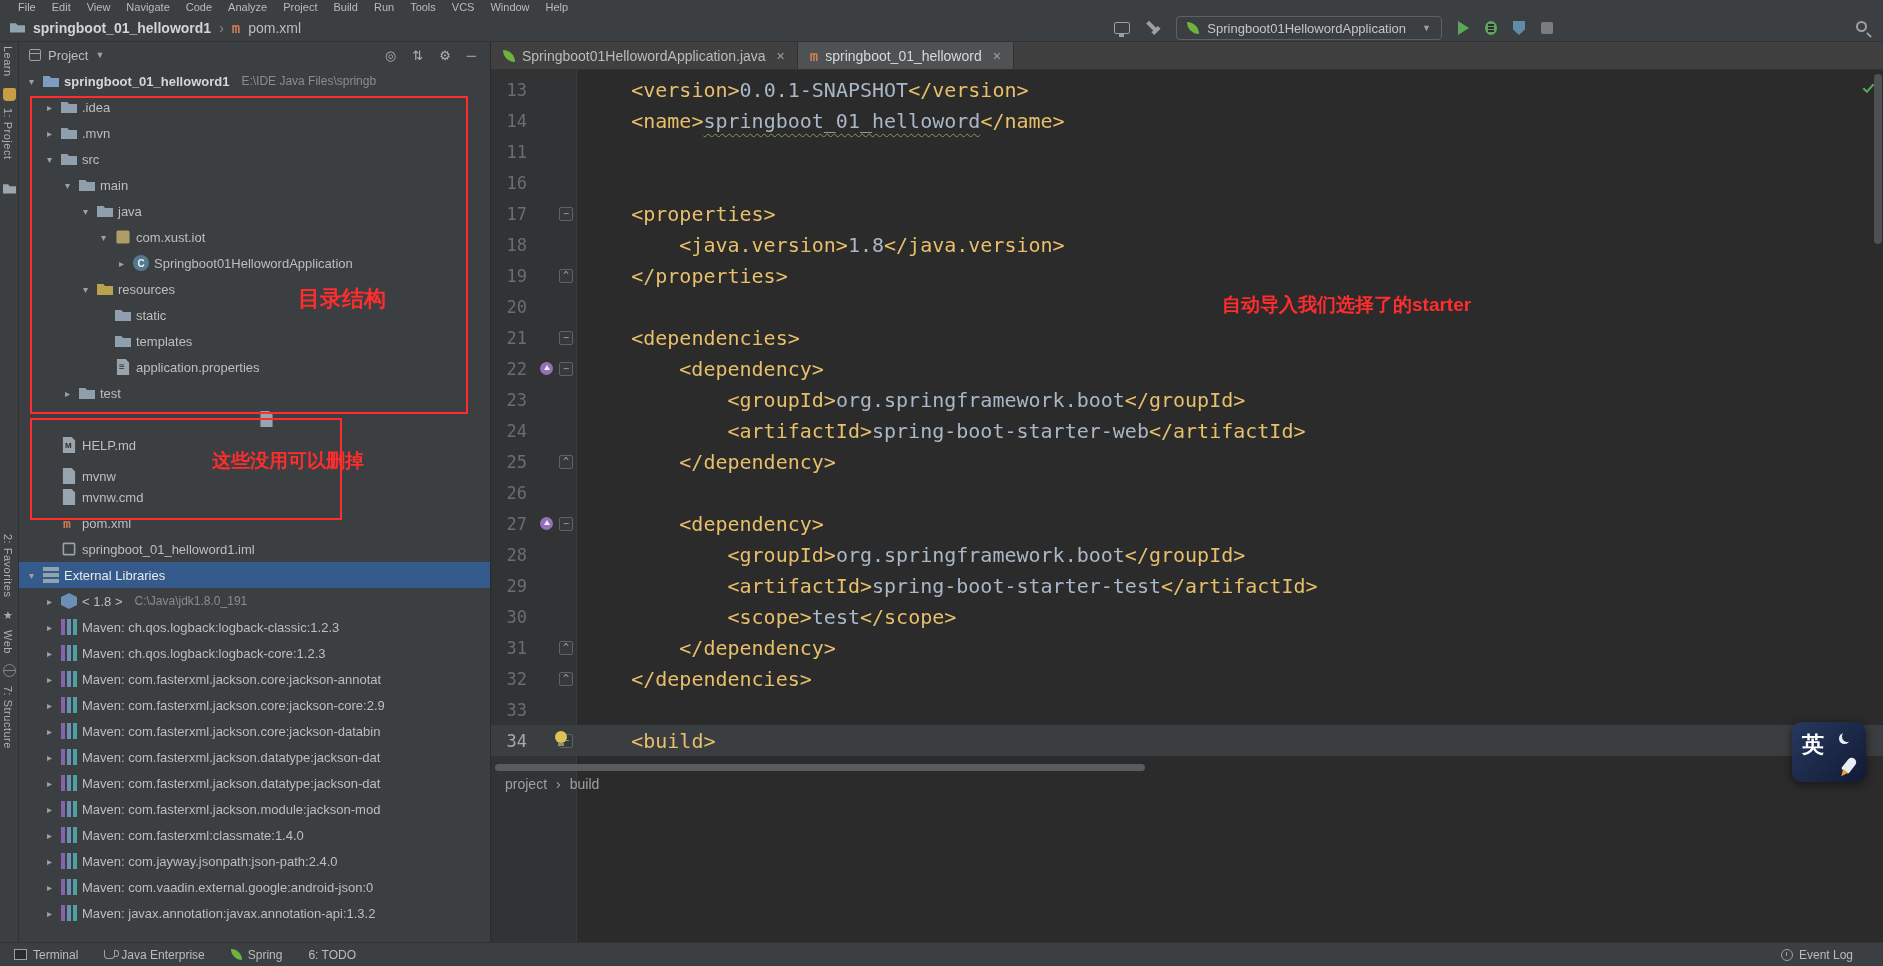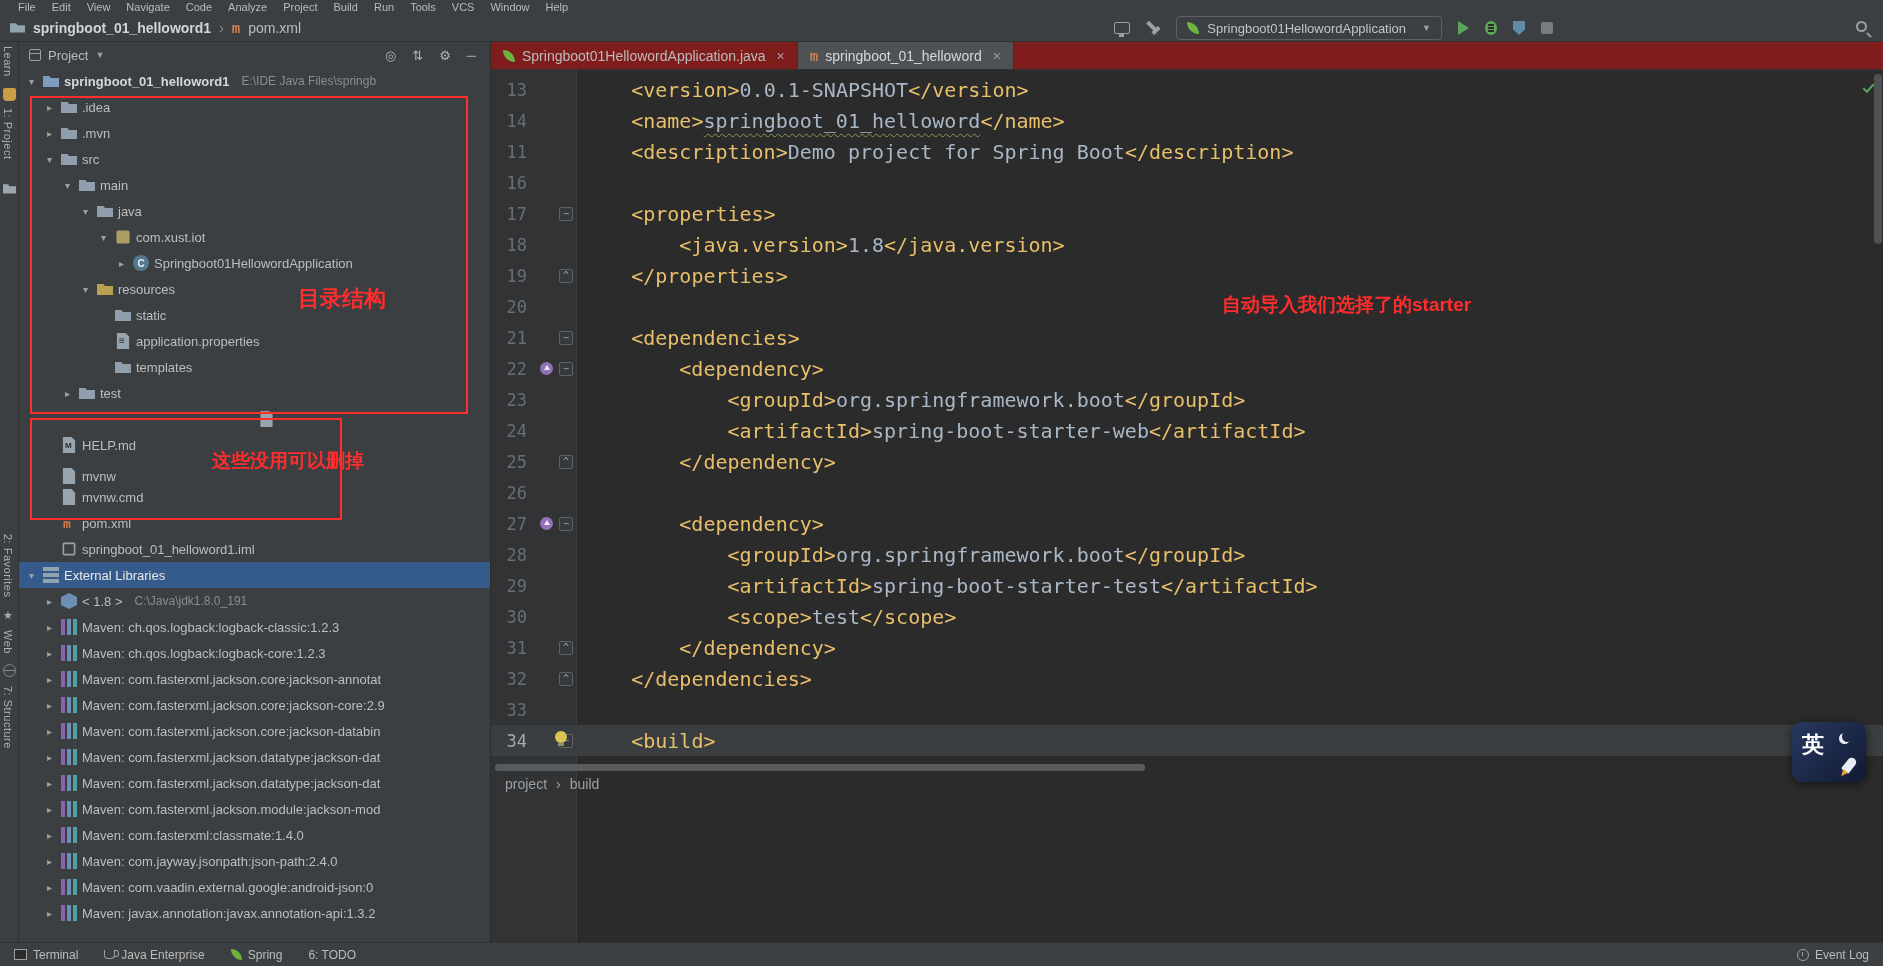--- a/index.html
+++ b/index.html
@@ -75,21 +75,21 @@
 .ic-props{background:#99A5AE;clip-path:polygon(12% 0,66% 0,88% 22%,88% 100%,12% 100%)}
 .ic-props::after{content:"≡";position:absolute;left:4px;top:2px;font-size:10px;color:#2B2B2B}
 .ic-maven::after{content:"m";color:#D07C52;font-weight:bold;font-size:13px;font-family:"DejaVu Sans Mono",monospace;position:absolute;left:2px;top:1px}
 .ic-iml{border:2px solid #98A2AA;transform:scale(.8);border-radius:2px}
 .ic-extlib{background:linear-gradient(180deg,#90A4AE 0 4px,transparent 4px 6px,#90A4AE 6px 10px,transparent 10px 12px,#90A4AE 12px 16px)}
 .ic-jdk{background:#6B8FB5;clip-path:polygon(50% 0,100% 25%,100% 75%,50% 100%,0 75%,0 25%)}
 .ic-lib{background:linear-gradient(90deg,#8465A8 0 28%,transparent 28% 36%,#6B8FB5 36% 64%,transparent 64% 72%,#4DA29F 72% 100%)}
 
 
 .editor{flex:1;display:flex;flex-direction:column;background:#2B2B2B;position:relative;min-width:0}
-.editor-tabs{height:28px;background:#7f1d1d;display:flex;border-bottom:1px solid #323232;flex:none}
+.editor-tabs{height:28px;background:#404040;display:flex;border-bottom:1px solid #323232;flex:none}
 .etab{display:flex;align-items:center;gap:7px;padding:0 12px;font-size:14px;color:#BBB;border-right:1px solid #323232}
 .etab.active{background:#4E5254;color:#D8D8D8}
 .etab-close{color:#9DA0A2;font-size:14px;margin-left:4px}
 .code-area{flex:1;position:relative;overflow:hidden;font-family:"DejaVu Sans Mono",monospace}
 .gutter-bg{position:absolute;left:0;top:0;bottom:0;width:86px;background:#313335;border-right:1px solid #3A3D3F}
 .code-lines{position:absolute;top:4px;left:0;right:0}
 .code-line{display:flex;align-items:center;height:31px;font-size:20px;position:relative}
 .code-line.caret{background:#3A3E41}
 .lnum{width:46px;text-align:right;padding-right:10px;color:#6A6E73;font-size:17px;flex:none}
 .code-line.caret .lnum{color:#A6AAAE}
@@ -109,21 +109,21 @@
 .hscroll{position:absolute;left:4px;top:694px;width:650px;height:7px;background:#595C5E;border-radius:4px}
 .ebreadcrumbs{position:absolute;left:14px;top:706px;display:flex;gap:9px;font-size:14px;color:#9DA0A2;font-family:"Liberation Sans",sans-serif}
 .vscroll{position:absolute;right:1px;top:4px;width:8px;height:170px;background:#4D5153;border-radius:4px}
 .check-ok{position:absolute;right:9px;top:14px;width:11px;height:6px;border-left:2.5px solid #55A85A;border-bottom:2.5px solid #55A85A;transform:rotate(-48deg)}
 
 
 .status-bar{height:24px;background:#3C3F41;border-top:1px solid #323232;display:flex;align-items:center;padding:0 14px;font-size:12px;color:#BBB}
 .sb-group{display:flex;align-items:flex-start}
 .sb-group.right{margin-left:auto}
 .sb-item{display:flex;align-items:center;gap:6px;margin-right:26px}
-.sb-group.right .sb-item{margin-right:0}
+.sb-group.right .sb-item{margin-right:16px}
 .sb-ic{display:inline-block;position:relative}
 .terminal-icon{width:13px;height:11px;border:1px solid #9DA0A2;background:#2B2B2B}
 .java-cup-icon{width:11px;height:9px;border:1.5px solid #9DA0A2;border-top:none;border-radius:0 0 4px 4px}
 .java-cup-icon::after{content:"";position:absolute;right:-5px;top:0;width:4px;height:5px;border:1.5px solid #9DA0A2;border-left:none;border-radius:0 3px 3px 0}
 .spring-leaf-icon{width:11px;height:11px;background:#6DB33F;border-radius:0 100% 0 100%}
 .clock-icon{width:12px;height:12px;border:1.5px solid #9DA0A2;border-radius:50%}
 .clock-icon::after{content:"";position:absolute;left:4px;top:2px;width:1.5px;height:4px;background:#9DA0A2}
 
 
 .anno-box{position:absolute;border:2px solid #FF2D2D;z-index:40;pointer-events:none}
@@ -252,27 +252,27 @@
           <span class="ic ic-resources"></span>
           <span class="tree-label">resources</span>
         </div>
         <div class="tree-row" style="padding-left: 78px;">
           <span class="tree-arrow"></span>
           <span class="ic ic-folder"></span>
           <span class="tree-label">static</span>
         </div>
         <div class="tree-row" style="padding-left: 78px;">
           <span class="tree-arrow"></span>
+          <span class="ic ic-folder"></span>
+          <span class="tree-label">templates</span>
+        </div>
+        <div class="tree-row" style="padding-left: 78px;">
+          <span class="tree-arrow"></span>
           <span class="ic ic-props"></span>
           <span class="tree-label">application.properties</span>
-        </div>
-        <div class="tree-row" style="padding-left: 78px;">
-          <span class="tree-arrow"></span>
-          <span class="ic ic-folder"></span>
-          <span class="tree-label">templates</span>
         </div>
         <div class="tree-row" style="padding-left: 42px;">
           <span class="tree-arrow">▸</span>
           <span class="ic ic-folder"></span>
           <span class="tree-label">test</span>
         </div>
         <div class="tree-row" style="padding-left: 24px; flex-direction: column;">
           <span class="tree-arrow"></span>
           <span class="ic ic-file"></span>
           <span class="tree-label">.gitignore</span>
@@ -401,21 +401,20 @@
           <div class="code-line">
             <span class="lnum">14</span>
             <span class="gico"></span>
             <span class="fico"></span>
             <span class="ctext"><span class="seg-sp">    </span><span class="seg-t">&lt;name&gt;</span><span class="seg-w">springboot_01_helloword</span><span class="seg-t">&lt;/name&gt;</span></span>
           </div>
           <div class="code-line">
             <span class="lnum">11</span>
             <span class="gico"></span>
             <span class="fico"></span>
-            <span class="ctext"><span class="seg-sp">    </span><span class="seg-t">&lt;description&gt;</span><span class="seg-x">Demo project for Spring Boot</span><span class="seg-t">&lt;/description&gt;</span></span>
           </div>
           <div class="code-line">
             <span class="lnum">16</span>
             <span class="gico"></span>
             <span class="fico"></span>
             <span class="ctext"><span class="seg-sp"></span></span>
           </div>
           <div class="code-line">
             <span class="lnum">17</span>
             <span class="gico"></span>

